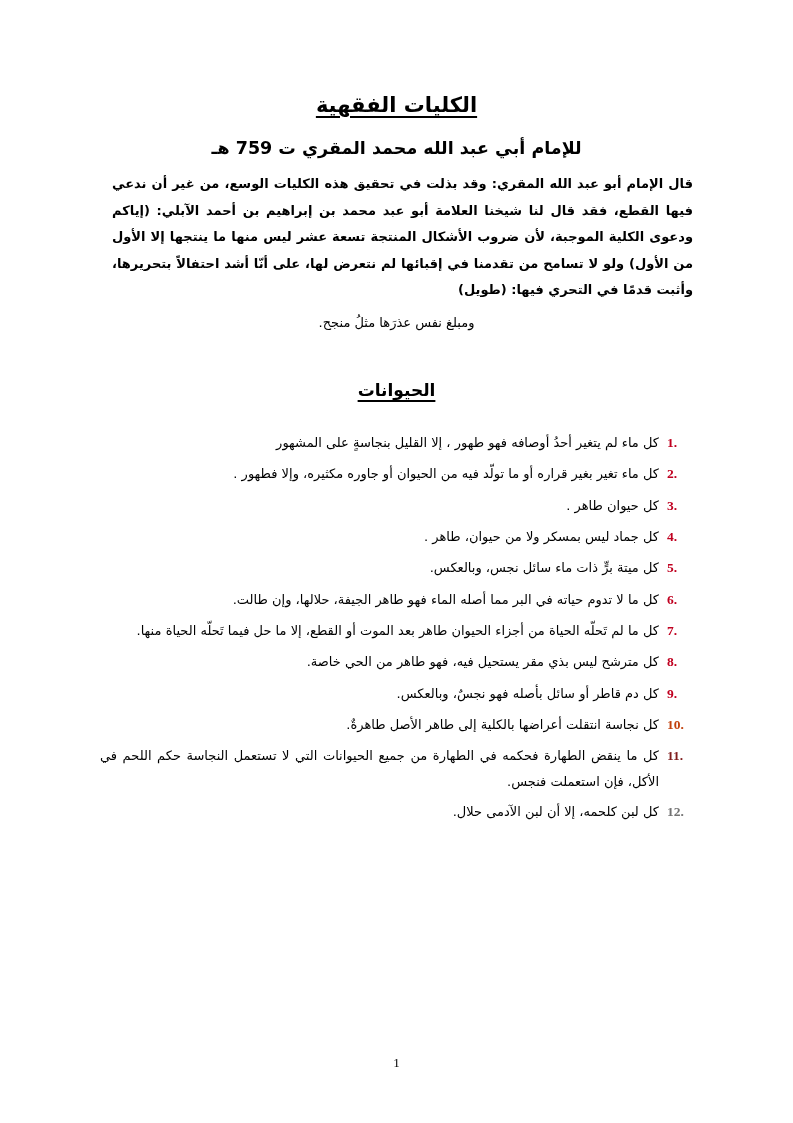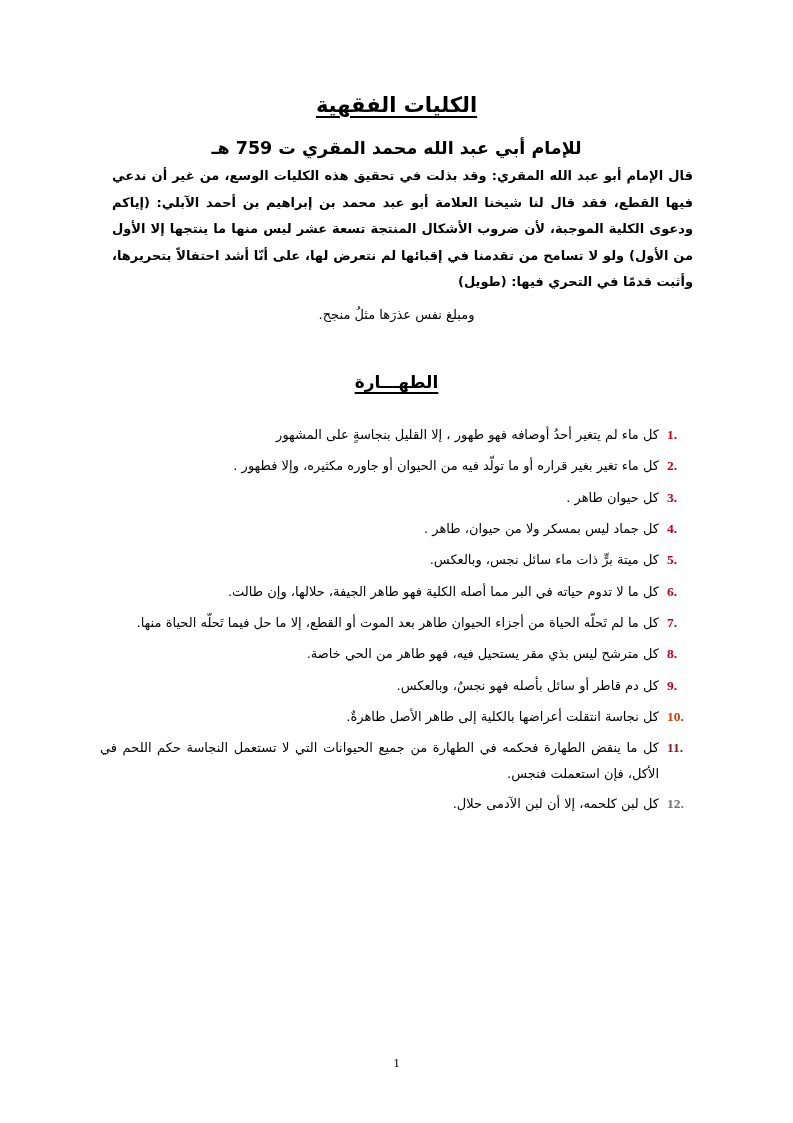--- a/index.html
+++ b/index.html
@@ -41,21 +41,21 @@
     text-decoration: underline;
     text-underline-offset: 4px;
     text-decoration-thickness: 2px;
   }
 
   .doc-subtitle {
     text-align: center;
     font-size: 17.5px;
     font-weight: bold;
     line-height: 1.35;
-    margin: 0 0 2px 0;
+    margin: 0 0 10px 0;
   }
 
   .doc-note {
     text-align: center;
     font-size: 11.5px;
     font-weight: normal;
     line-height: 1.4;
     margin: 0 0 44px 0;
   }
 
@@ -152,21 +152,21 @@
 
     <h1 class="doc-title"><span class="u">الكليات الفقهية</span></h1>
 
     <h2 class="doc-subtitle">للإمام أبي عبد الله محمد المقري ت 759 هـ</h2>
 
 
     <p class="intro">قال الإمام أبو عبد الله المقري: وقد بذلت في تحقيق هذه الكليات الوسع، من غير أن ندعي فيها القطع، فقد قال لنا شيخنا العلامة أبو عبد محمد بن إبراهيم بن أحمد الآبلي: (إياكم ودعوى الكلية الموجبة، لأن ضروب الأشكال المنتجة تسعة عشر ليس منها ما ينتجها إلا الأول من الأول) ولو لا تسامح من تقدمنا في إقبائها لم نتعرض لها، على أنّا أشد احتفالاً بتحريرها، وأثبت قدمًا في التحري فيها: (طويل)</p>
 
     <p class="verse">ومبلغ نفس عذرَها مثلُ منجح.</p>
 
-    <h3 class="section-heading"><span class="u">الطهـــارة</span></h3>
+    <h3 class="section-heading"><span class="u">الحيوانات</span></h3>
 
     <ol class="rules" id="rules-list">
         <li>
           <span class="num" style="color: rgb(192, 0, 32);">1.</span>
           <span class="body">كل ماء لم يتغير أحدُ أوصافه فهو طهور ، إلا القليل بنجاسةٍ على المشهور</span>
         </li>
         <li>
           <span class="num" style="color: rgb(192, 0, 32);">2.</span>
           <span class="body">كل ماء تغير بغير قراره أو ما تولّد فيه من الحيوان أو جاوره مكثيره، وإلا فطهور .</span>
         </li>
@@ -177,21 +177,21 @@
         <li class="short">
           <span class="num" style="color: rgb(192, 0, 32);">4.</span>
           <span class="body">كل جماد ليس بمسكر ولا من حيوان، طاهر .</span>
         </li>
         <li class="short">
           <span class="num" style="color: rgb(192, 0, 32);">5.</span>
           <span class="body">كل ميتة برٍّ ذات ماء سائل نجس، وبالعكس.</span>
         </li>
         <li>
           <span class="num" style="color: rgb(192, 0, 32);">6.</span>
-          <span class="body">كل ما لا تدوم حياته في البر مما أصله الكلية فهو طاهر الجيفة، حلالها، وإن طالت.</span>
+          <span class="body">كل ما لا تدوم حياته في البر مما أصله الماء فهو طاهر الجيفة، حلالها، وإن طالت.</span>
         </li>
         <li>
           <span class="num" style="color: rgb(192, 0, 32);">7.</span>
           <span class="body">كل ما لم تَحلّه الحياة من أجزاء الحيوان طاهر بعد الموت أو القطع، إلا ما حل فيما تَحلّه الحياة منها.</span>
         </li>
         <li class="short">
           <span class="num" style="color: rgb(192, 0, 32);">8.</span>
           <span class="body">كل مترشح ليس بذي مقر يستحيل فيه، فهو طاهر من الحي خاصة.</span>
         </li>
         <li class="short">

